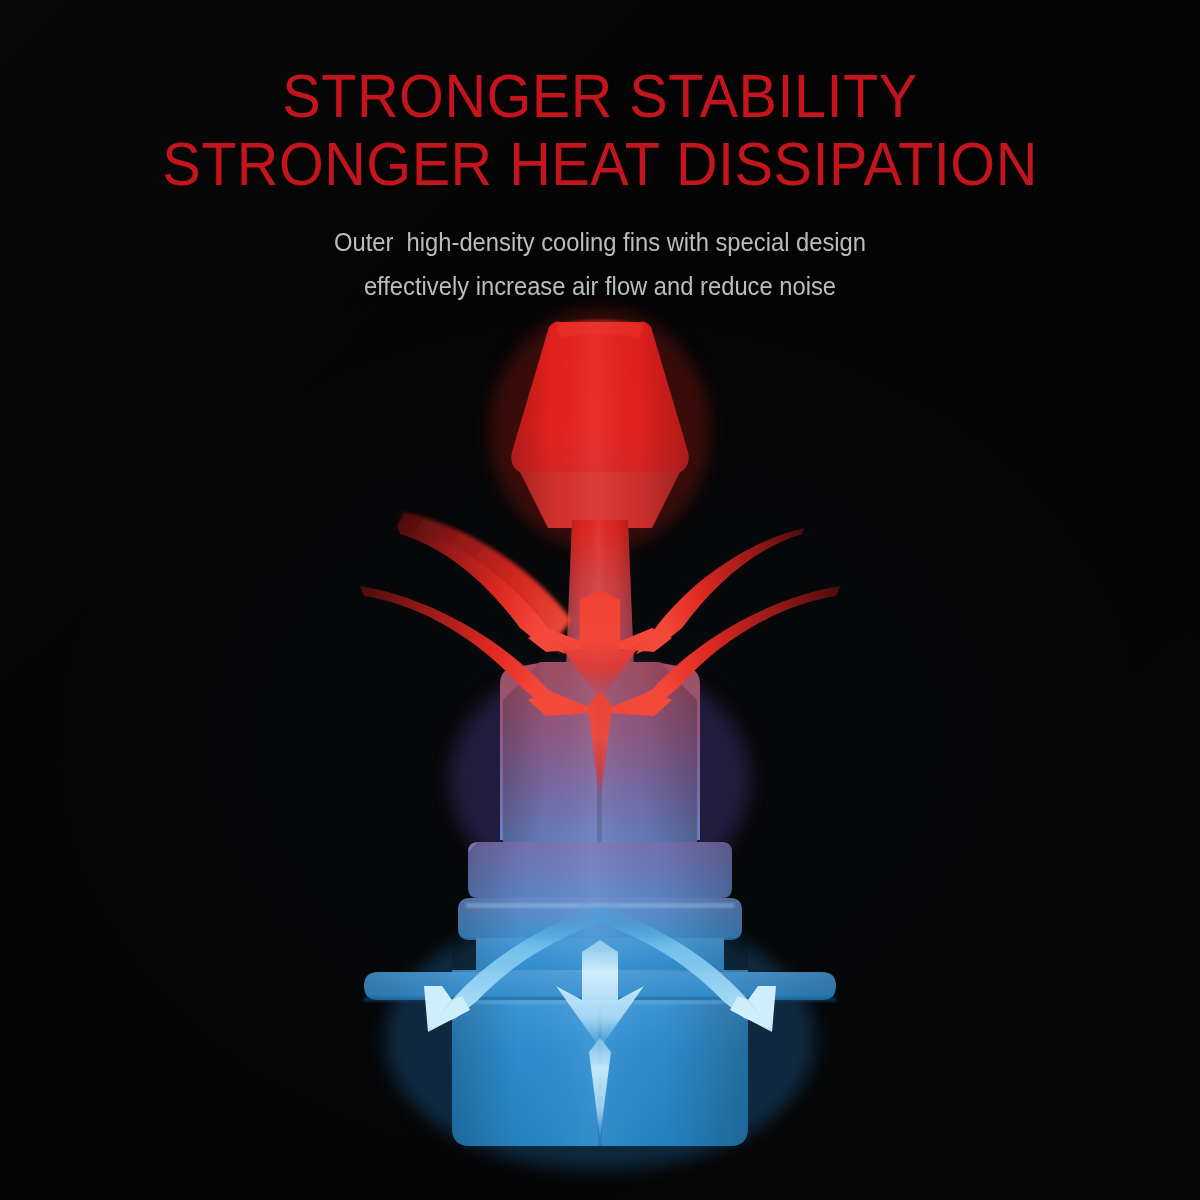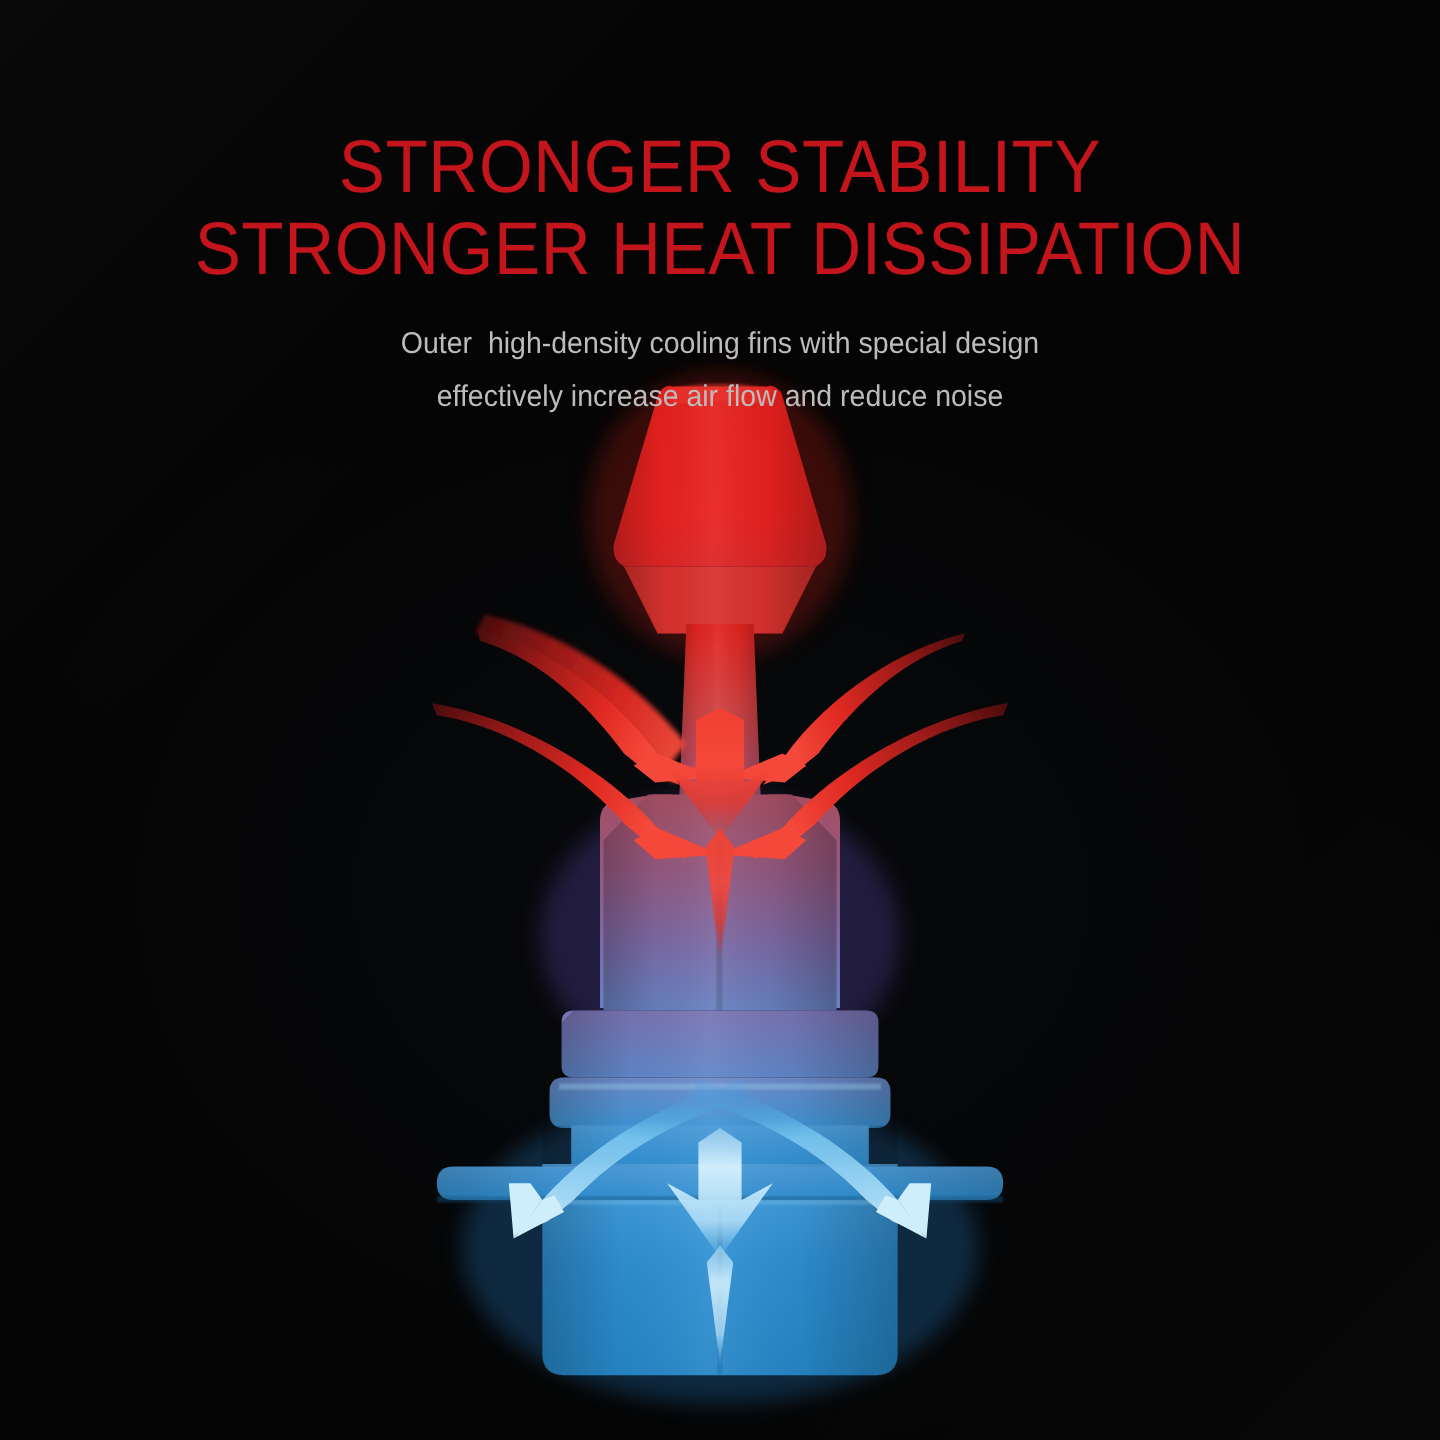--- a/index.html
+++ b/index.html
@@ -32,21 +32,20 @@
   }
 
   
   #text-block {
     position: absolute;
     top: 0;
     left: 0;
     width: 1200px;
     text-align: center;
     z-index: 40;
-    margin-top: 44px;
   }
 
   .headline {
     color: #c4151c;
     font-size: 62px;
     line-height: 60px;
     font-weight: 400;
     letter-spacing: 0.5px;
     transform: scaleX(0.93);
     transform-origin: center top;

